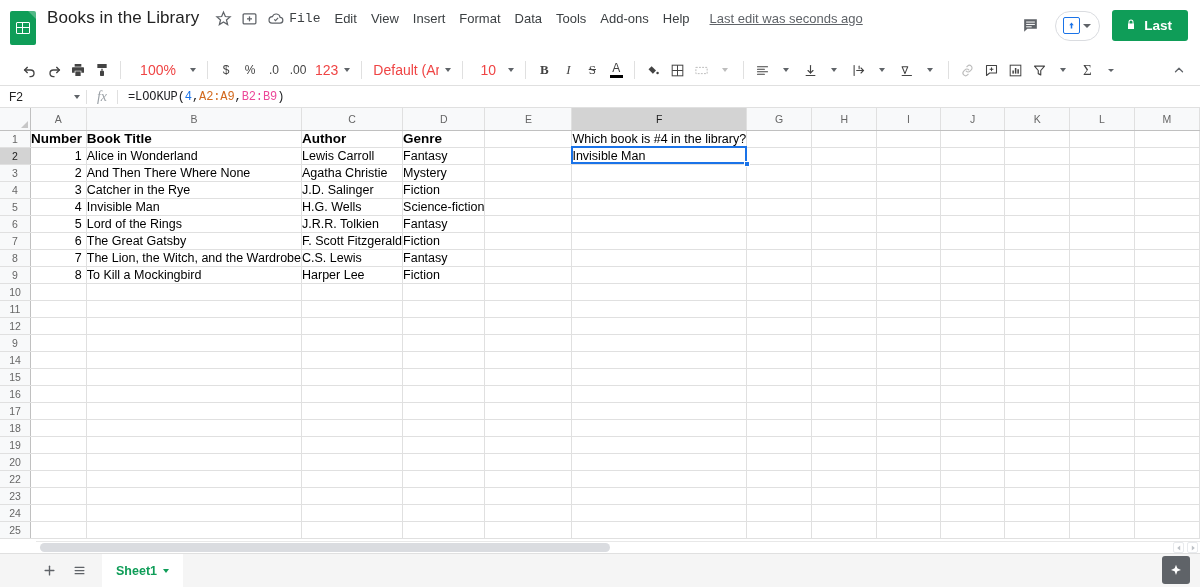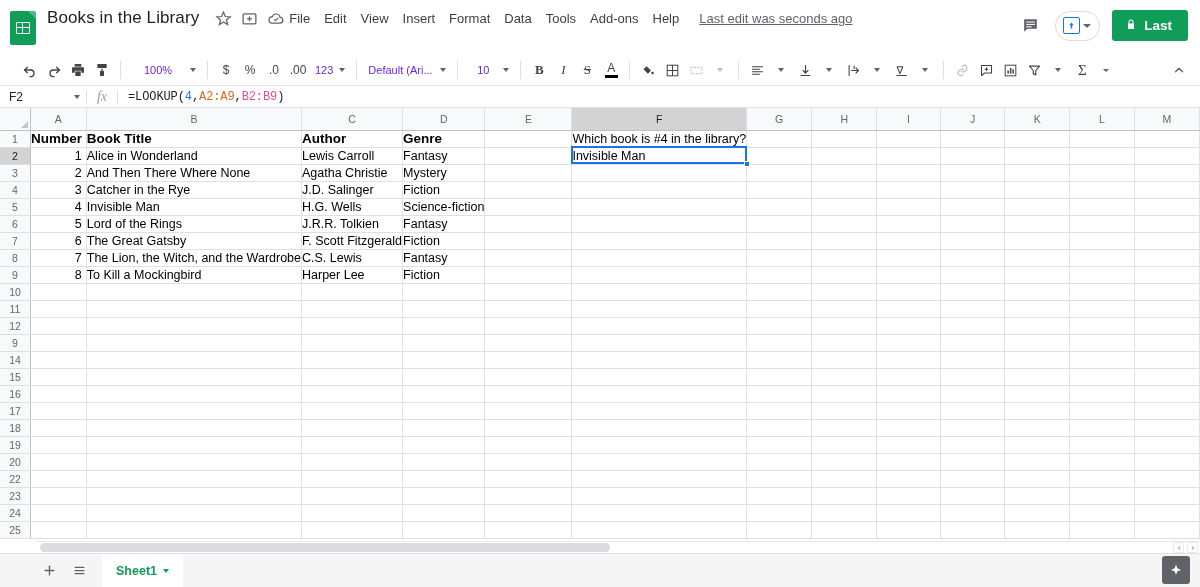--- a/index.html
+++ b/index.html
@@ -47,21 +47,21 @@
   }
   .title-icons { display: flex; align-items: center; gap: 9px; margin-left: 14px; }
   .ticon { width: 17px; height: 17px; display: block; color: #5f6368; }
   .ticon svg { display: block; }
 
   .menubar { display: flex; align-items: center; height: 22px; margin-top: 1px; }
   .menu-item {
     font-size: 13px; color: #3c4043; padding: 2px 7px; border-radius: 3px;
     white-space: nowrap; cursor: pointer;
   }
-  .menu-item:first-child { padding-left: 5px; }
+  .menu-item:first-child { padding-left: 5px; font-family: Liberation Mono, monospace; }
   .last-edit {
     font-size: 13px; color: #5f6368; margin-left: 13px;
     text-decoration: underline; white-space: nowrap; cursor: pointer;
   }
 
   .header-right {
     position: absolute; right: 12px; top: 10px;
     display: flex; align-items: center; gap: 12px;
   }
   .comment-btn {
@@ -98,21 +98,21 @@
   .tbtn {
     height: 24px; min-width: 24px; padding: 0 3px;
     display: flex; align-items: center; justify-content: center;
     color: #434343; border-radius: 2px; cursor: pointer; font-size: 12px;
   }
   .tbtn.disabled { color: #bdbdbd; }
   .tsep { width: 1px; height: 18px; background: #e0e0e0; margin: 0 6px; }
   .tdrop {
     display: flex; align-items: center; gap: 6px;
     height: 24px; padding: 0 5px; border-radius: 2px; cursor: pointer;
-    color: #6d28d9; font-size: 11px;
+    color: #ef4444; font-size: 14px;
   }
   .tdrop .cv {
     width: 0; height: 0; border-left: 3.5px solid transparent; border-right: 3.5px solid transparent;
     border-top: 4px solid #5f6368;
   }
   .zoombox { width: 52px; text-align: center; }
   .fontbox { width: 66px; white-space: nowrap; overflow: hidden; }
   .sizebox { width: 28px; text-align: center; }
   .mini-cv {
     width: 0; height: 0; border-left: 3.5px solid transparent; border-right: 3.5px solid transparent;

